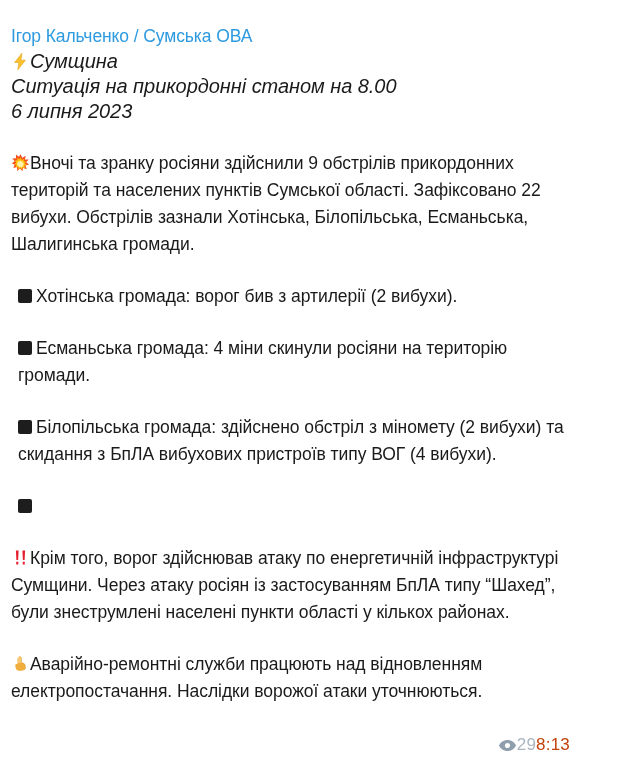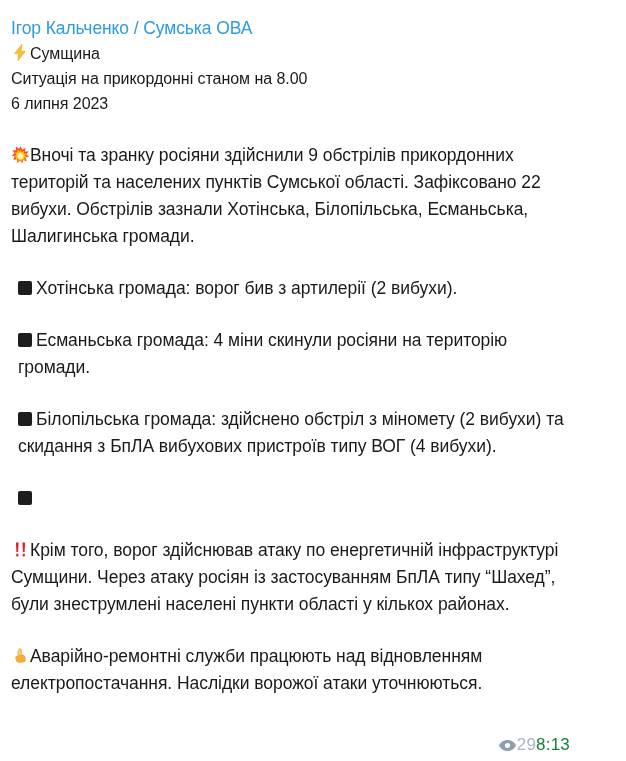--- a/index.html
+++ b/index.html
@@ -15,40 +15,41 @@
     font-family: "Liberation Sans", "DejaVu Sans", sans-serif;
     color: #1a1a1a;
     -webkit-font-smoothing: antialiased;
   }
 
   .post {
     position: relative;
     width: 578px;
     height: 761px;
     box-sizing: border-box;
-    padding: 16px 10px 0 11px;
+    padding: 24px 10px 0 11px;
   }
 
   .channel-link {
     display: block;
     color: #2e9ae0;
     font-size: 17.5px;
     line-height: 25px;
     font-weight: 400;
     text-decoration: none;
     letter-spacing: -0.1px;
     white-space: nowrap;
   }
 
   .head-line {
     display: block;
-    font-size: 16px;
+    font-size: 20px;
     line-height: 25px;
     letter-spacing: -0.05px;
     white-space: nowrap;
+    font-style: italic;
   }
 
   .para {
     font-size: 17.5px;
     line-height: 27px;
     letter-spacing: -0.05px;
     margin: 0;
   }
 
   .gap-lg { height: 26px; }
@@ -86,21 +87,21 @@
     letter-spacing: 0.2px;
     white-space: nowrap;
   }
   .footer .eye {
     display: inline-block;
     width: 19px;
     height: 19px;
   }
   .footer .eye svg { display: block; }
   .footer .views { color: #a9b6c2; }
-  .footer .time  { color: #15803d; }
+  .footer .time  { color: #c2410c; }
 </style>
 </head>
 <body>
 
 <div class="post">
 
   <a class="channel-link" href="#">Ігор Кальченко / Сумська ОВА</a>
 
   <div class="head-line">
     <span class="gl">

